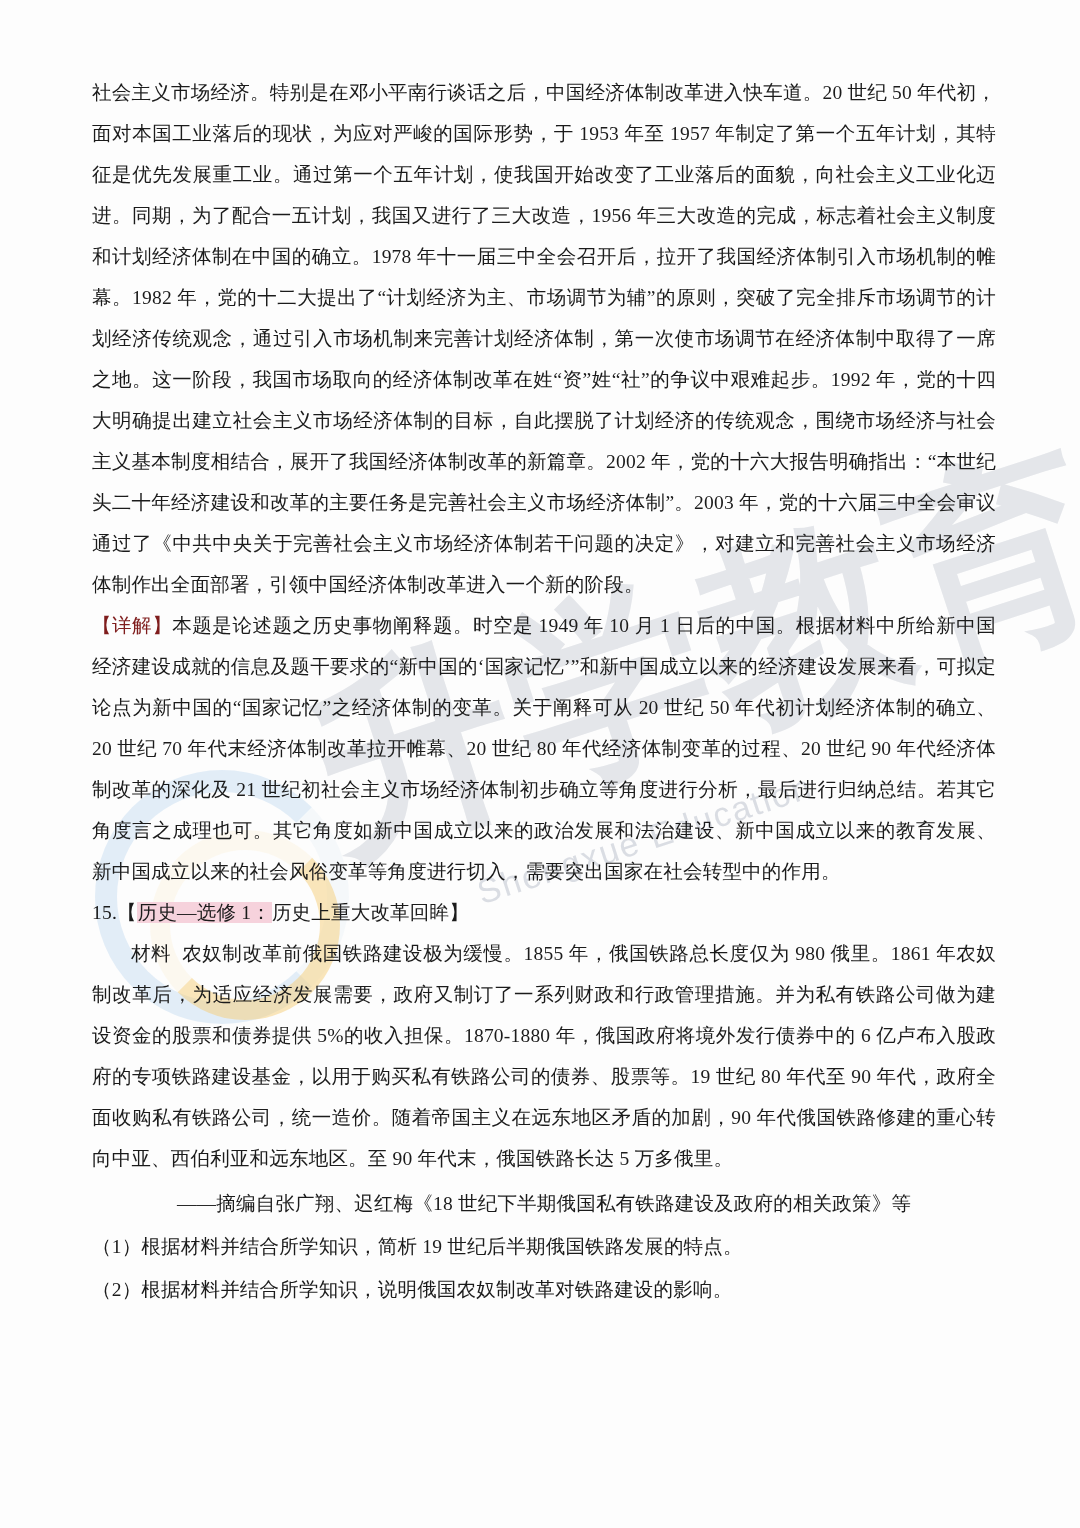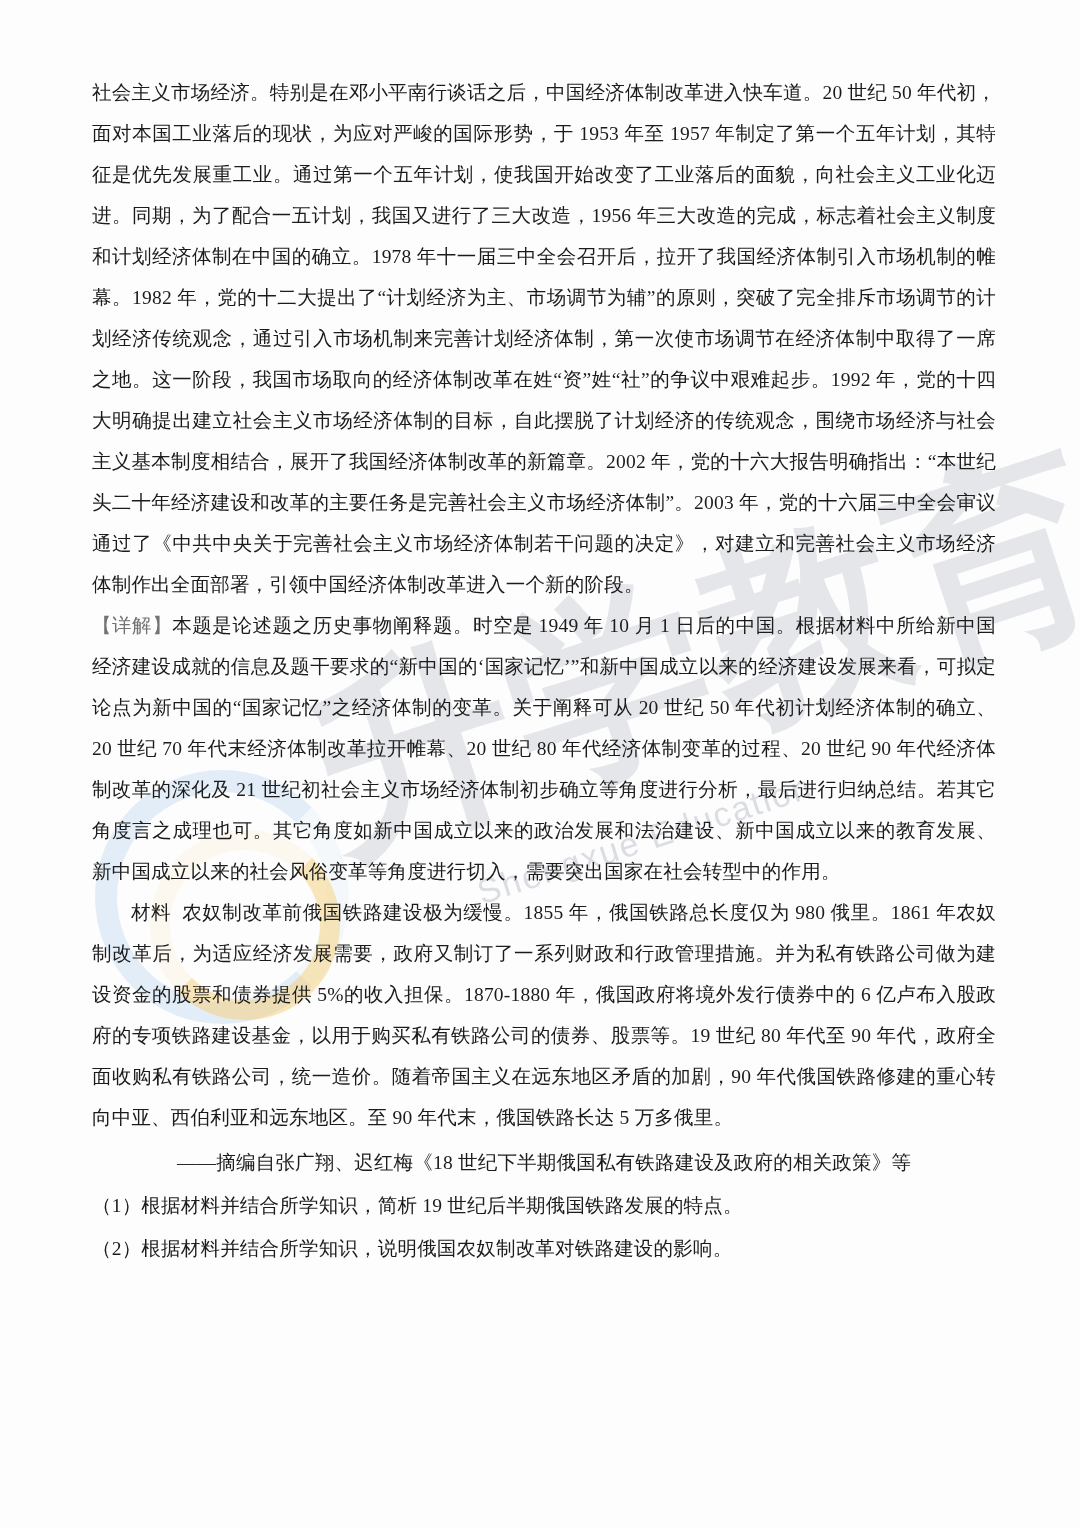--- a/index.html
+++ b/index.html
@@ -77,21 +77,21 @@
     margin: 0 0 0 0;
     font-size: 19.5px;
     line-height: 41px;
     color: #1b1b1b;
     text-align: justify;
     text-justify: inter-ideograph;
     letter-spacing: 0.2px;
   }
   .para { margin-bottom: 0px; }
   .indent2 { text-indent: 2em; }
-  .blue { color: #737373; }
+  .blue { color: #7f1d1d; }
   .bracket-blue { color: #1f4fa8; }
   .hl-pink {
     background: #f6d2dc;
     padding: 0 1px;
   }
   .src-line {
     text-align: center;
     margin-top: 4px;
   }
   .sub-q { margin-top: 2px; }
@@ -108,20 +108,21 @@
     <div class="wm-sub">Shengxue Education</div>
   </div>
 
   <div class="content">
 
     <p class="para">社会主义市场经济。特别是在邓小平南行谈话之后，中国经济体制改革进入快车道。20 世纪 50 年代初，面对本国工业落后的现状，为应对严峻的国际形势，于 1953 年至 1957 年制定了第一个五年计划，其特征是优先发展重工业。通过第一个五年计划，使我国开始改变了工业落后的面貌，向社会主义工业化迈进。同期，为了配合一五计划，我国又进行了三大改造，1956 年三大改造的完成，标志着社会主义制度和计划经济体制在中国的确立。1978 年十一届三中全会召开后，拉开了我国经济体制引入市场机制的帷幕。1982 年，党的十二大提出了“计划经济为主、市场调节为辅”的原则，突破了完全排斥市场调节的计划经济传统观念，通过引入市场机制来完善计划经济体制，第一次使市场调节在经济体制中取得了一席之地。这一阶段，我国市场取向的经济体制改革在姓“资”姓“社”的争议中艰难起步。1992 年，党的十四大明确提出建立社会主义市场经济体制的目标，自此摆脱了计划经济的传统观念，围绕市场经济与社会主义基本制度相结合，展开了我国经济体制改革的新篇章。2002 年，党的十六大报告明确指出：“本世纪头二十年经济建设和改革的主要任务是完善社会主义市场经济体制”。2003 年，党的十六届三中全会审议通过了《中共中央关于完善社会主义市场经济体制若干问题的决定》，对建立和完善社会主义市场经济体制作出全面部署，引领中国经济体制改革进入一个新的阶段。</p>
 
 
     <p class="para"><span class="blue">【详解】</span><span>本题是论述题之历史事物阐释题。时空是 1949 年 10 月 1 日后的中国。根据材料中所给新中国经济建设成就的信息及题干要求的“新中国的‘国家记忆’”和新中国成立以来的经济建设发展来看，可拟定论点为新中国的“国家记忆”之经济体制的变革。关于阐释可从 20 世纪 50 年代初计划经济体制的确立、20 世纪 70 年代末经济体制改革拉开帷幕、20 世纪 80 年代经济体制变革的过程、20 世纪 90 年代经济体制改革的深化及 21 世纪初社会主义市场经济体制初步确立等角度进行分析，最后进行归纳总结。若其它角度言之成理也可。其它角度如新中国成立以来的政治发展和法治建设、新中国成立以来的教育发展、新中国成立以来的社会风俗变革等角度进行切入，需要突出国家在社会转型中的作用。</span></p>
 
+    <p class="para"><span>15.</span><span>【</span><span class="hl-pink">历史—选修 1：</span><span>历史上重大改革回眸】</span></p>
 
     <p class="para indent2"><span>材料</span>&nbsp;&nbsp;<span>农奴制改革前俄国铁路建设极为缓慢。1855 年，俄国铁路总长度仅为 980 俄里。1861 年农奴制改革后，为适应经济发展需要，政府又制订了一系列财政和行政管理措施。并为私有铁路公司做为建设资金的股票和债券提供 5%的收入担保。1870-1880 年，俄国政府将境外发行债券中的 6 亿卢布入股政府的专项铁路建设基金，以用于购买私有铁路公司的债券、股票等。19 世纪 80 年代至 90 年代，政府全面收购私有铁路公司，统一造价。随着帝国主义在远东地区矛盾的加剧，90 年代俄国铁路修建的重心转向中亚、西伯利亚和远东地区。至 90 年代末，俄国铁路长达 5 万多俄里。</span></p>
 
     <p class="para src-line">——摘编自张广翔、迟红梅《18 世纪下半期俄国私有铁路建设及政府的相关政策》等</p>
 
     <p class="para sub-q">（1）根据材料并结合所学知识，简析 19 世纪后半期俄国铁路发展的特点。</p>
     <p class="para sub-q">（2）根据材料并结合所学知识，说明俄国农奴制改革对铁路建设的影响。</p>
 
   </div>
 </div>

